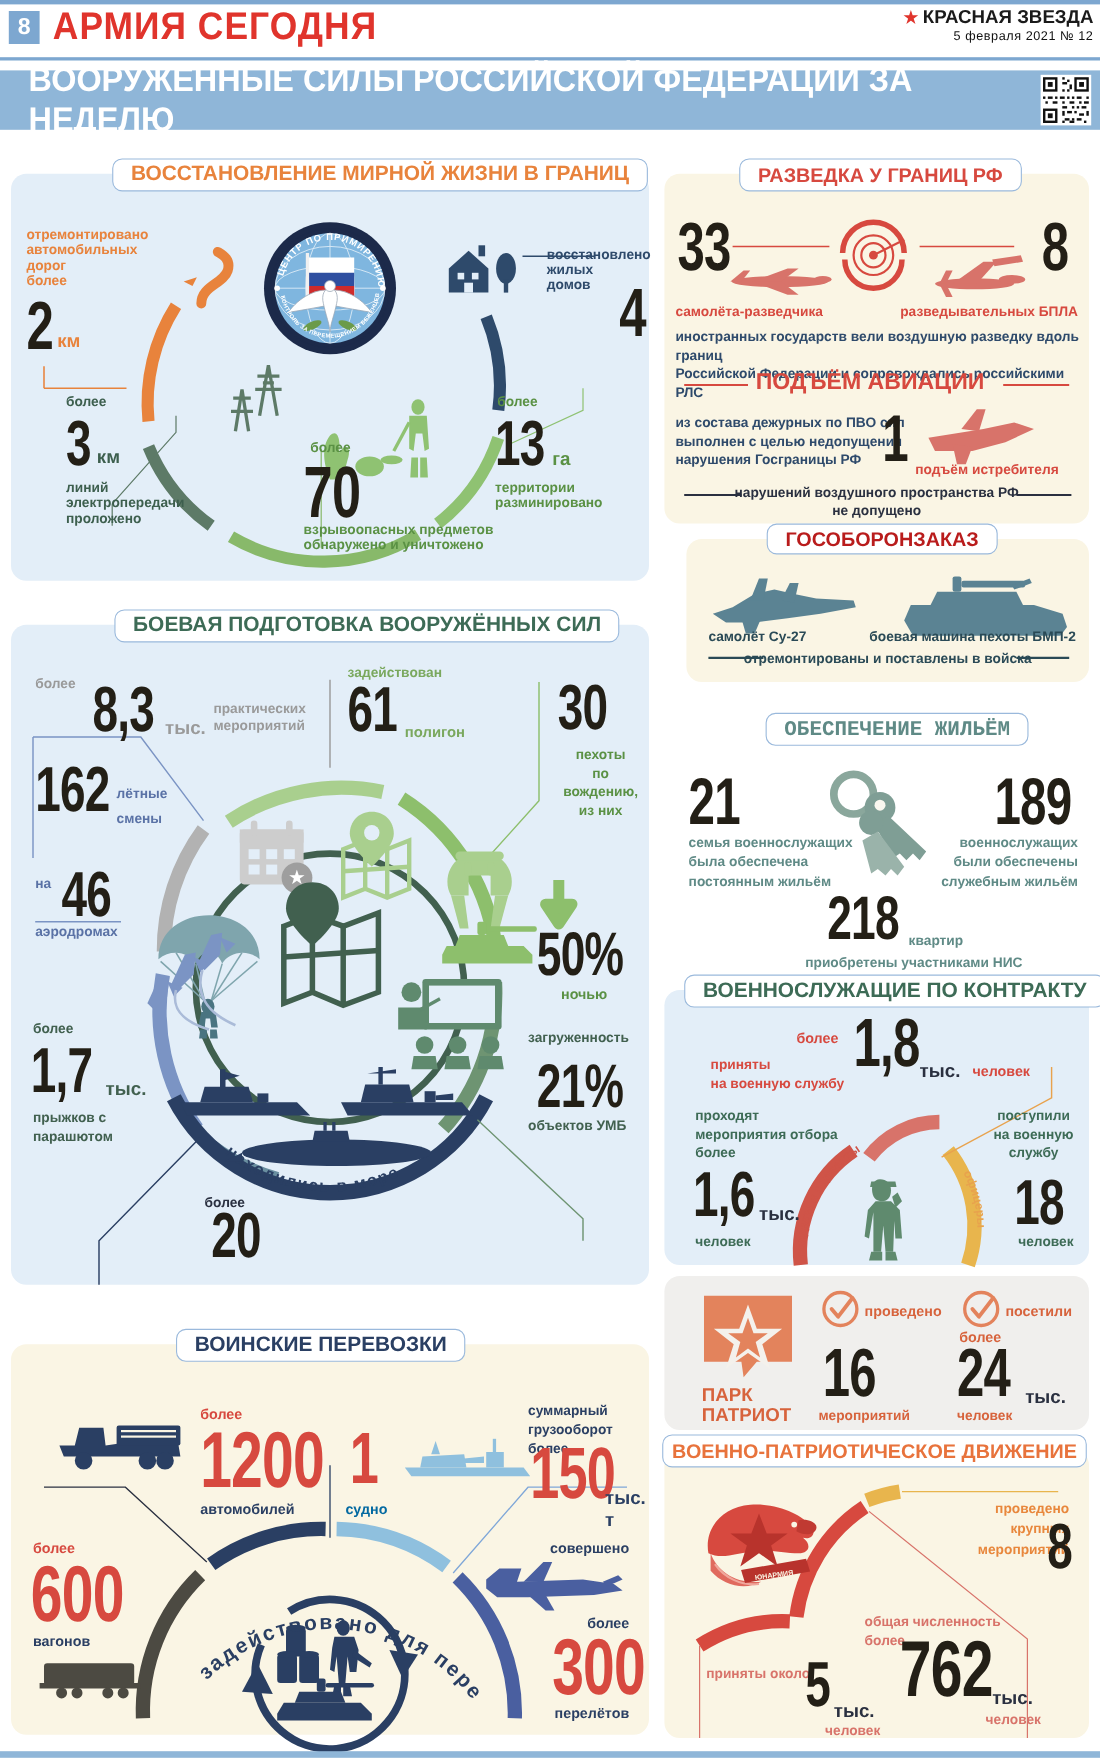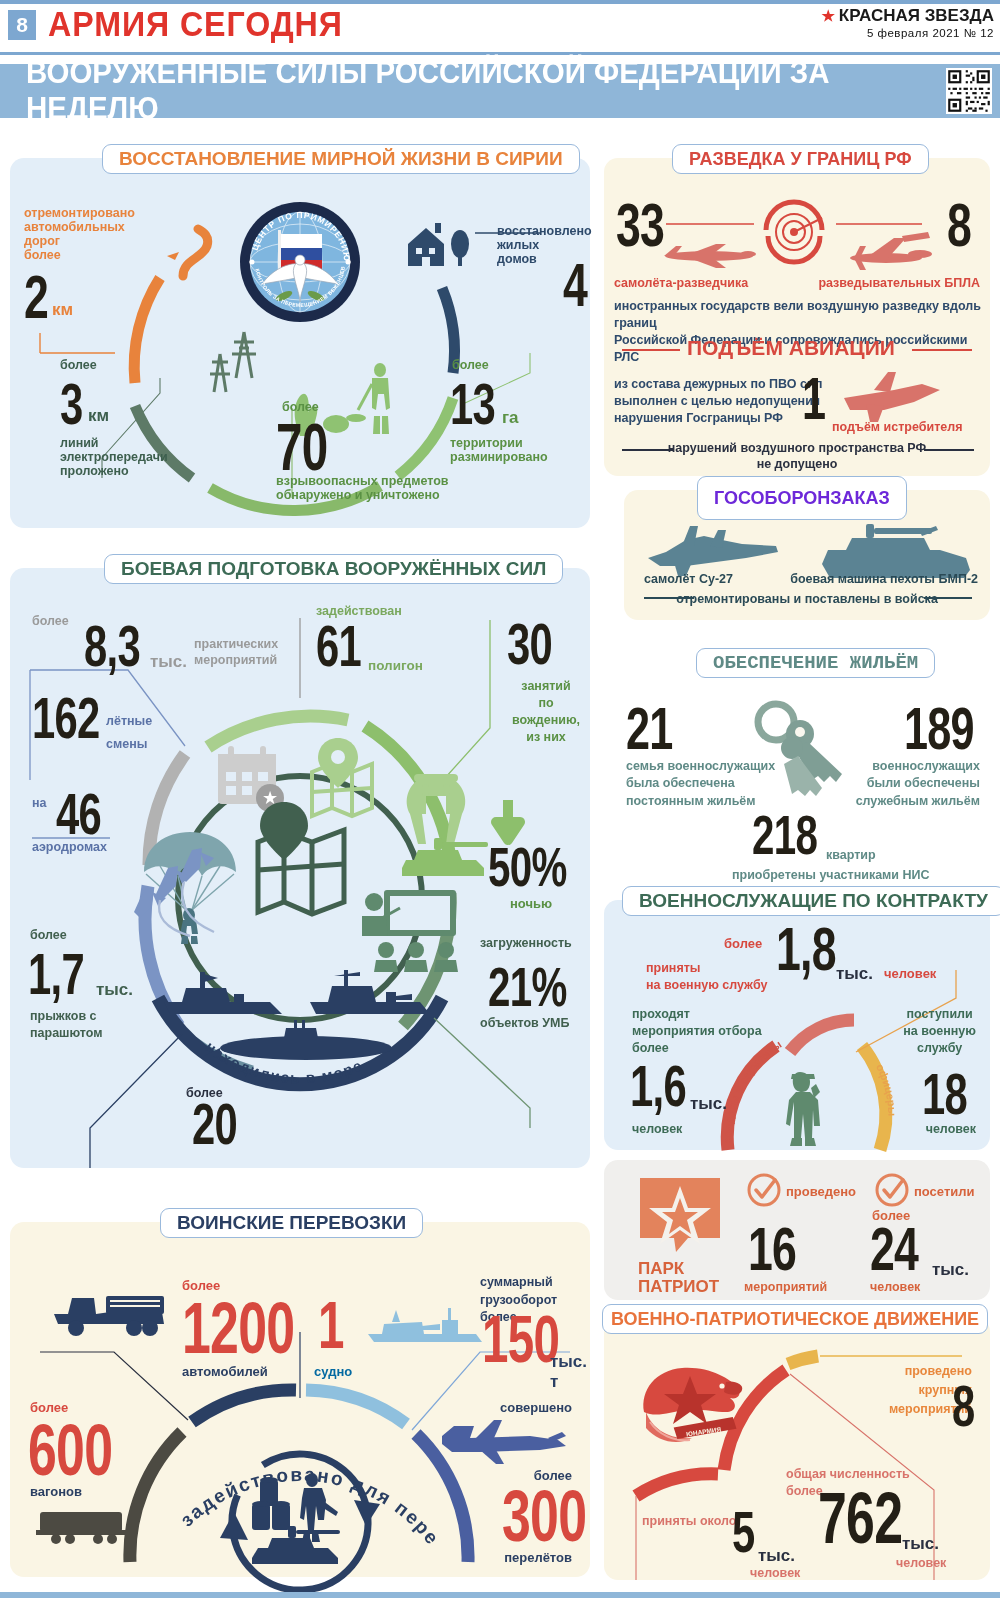--- a/index.html
+++ b/index.html
@@ -133,21 +133,21 @@
           <rect x="15" y="18" width="2" height="1"></rect>
         <rect x="18" y="19" width="1" height="1"></rect>
           <rect x="9" y="19" width="1" height="1"></rect>
           <rect x="12" y="19" width="2" height="1"></rect>
       </g>
     </svg>
   </div>
 
   <div class="panel panel-blue" style="left:10px; top:158px; width:580px; height:370px;">
 
-    <div class="badge" style="left:92px; top:-14px; height:30px; font-size:19px; color:#e8833c;">ВОССТАНОВЛЕНИЕ МИРНОЙ ЖИЗНИ В СИРИИ</div>
+    <div class="badge" style="left:92px; top:-14px; height:30px; font-size:19px; color:#e8833c;">ВОССТАНОВЛЕНИЕ МИРНОЙ ЖИЗНИ В ГРАНИЦ</div>
 
     <svg style="position:absolute; left:0; top:0; width:580px; height:370px;" viewBox="0 0 580 370">
       <path d="M 125 225 A 165 165 0 0 1 150 120" stroke="#e8833c" stroke-width="11" fill="none"></path>
       <path d="M 125 248 A 165 165 0 0 0 182 320" stroke="#5d7a67" stroke-width="11" fill="none"></path>
       <path d="M 200 330 A 165 165 0 0 0 370 328" stroke="#88b96a" stroke-width="11" fill="none"></path>
       <path d="M 388 318 A 165 165 0 0 0 443 240" stroke="#8fc272" stroke-width="11" fill="none"></path>
       <path d="M 443 215 A 165 165 0 0 0 432 130" stroke="#2e4a6b" stroke-width="11" fill="none"></path>
 
       <path d="M 30 195 L 105 195" stroke="#e8833c" stroke-width="1.4" fill="none"></path>
       <path d="M 30 195 L 30 175" stroke="#e8833c" stroke-width="1.4" fill="none"></path>
@@ -331,21 +331,21 @@
 нарушения Госграницы РФ</div>
     <div class="t" style="left:198px; top:212px;">
       <span class="num numc" style="font-size:60px;">1</span>
     </div>
     <div class="t" style="left:228px; top:262px; font-size:12.5px; color:#d7493f; font-weight:bold;">подъём истребителя</div>
     <div class="t lbl" style="left:0; top:282px; width:386px; text-align:center; font-size:12.5px; color:#2a3040; font-weight:bold; white-space:pre-line; line-height:1.3;">нарушений воздушного пространства РФ
 не допущено</div>
   </div>
 
   <div class="panel panel-cream" style="left:624px; top:490px; width:366px; height:130px;">
-    <div class="badge" style="left:73px; top:-14px; height:44px; font-size:18px; color:#6d28d9;">ГОСОБОРОНЗАКАЗ</div>
+    <div class="badge" style="left:73px; top:-14px; height:28px; font-size:18px; color:#b91c1c;">ГОСОБОРОНЗАКАЗ</div>
 
     <svg style="position:absolute; left:0; top:0; width:366px; height:130px;" viewBox="0 0 366 130">
       <g fill="#5b8393" transform="translate(22,42)">
         <path d="M2 26 L20 20 L40 8 L58 4 L76 8 L96 12 L130 14 L132 20 L100 26 L70 30 L40 34 L14 34 Z"></path>
         <path d="M36 14 L44 -6 L52 -6 L48 14 Z"></path>
         <path d="M28 30 L32 44 L40 44 L46 30 Z"></path>
         <path d="M64 14 L72 -2 L80 -2 L76 16 Z"></path>
       </g>
       <g fill="#5b8393" transform="translate(196,34)">
         <path d="M2 40 L8 26 L120 26 L146 34 L150 46 L144 54 L10 54 Z"></path>
@@ -582,21 +582,21 @@
 
     <div class="t" style="left:306px; top:36px; font-size:12.5px; color:#7aa85e; font-weight:bold;">задействован</div>
     <div class="t" style="left:306px; top:50px;">
       <span class="num numc" style="font-size:58px;">61</span>
     </div>
     <div class="t" style="left:358px; top:90px; font-size:13.5px; color:#7aa85e; font-weight:bold;">полигон</div>
 
     <div class="t" style="left:497px; top:48px;">
       <span class="num numc" style="font-size:58px;">30</span>
     </div>
-    <div class="t lbl" style="left:496px; top:110px; font-size:12.5px; color:#5a9144; font-weight:bold; white-space:pre-line; line-height:1.35; text-align:center; width:80px;">занятий
+    <div class="t lbl" style="left:496px; top:110px; font-size:12.5px; color:#5a9144; font-weight:bold; white-space:pre-line; line-height:1.35; text-align:center; width:80px;">пехоты
 по вождению,
 из них</div>
 
     <div class="t" style="left:478px; top:272px;">
       <span class="num numc" style="font-size:56px;">50%</span>
     </div>
     <div class="t" style="left:500px; top:328px; font-size:13px; color:#5a9144; font-weight:bold;">ночью</div>
 
     <div class="t" style="left:470px; top:368px; font-size:12.5px; color:#41604f; font-weight:bold;">загруженность</div>
     <div class="t" style="left:478px; top:392px;">

